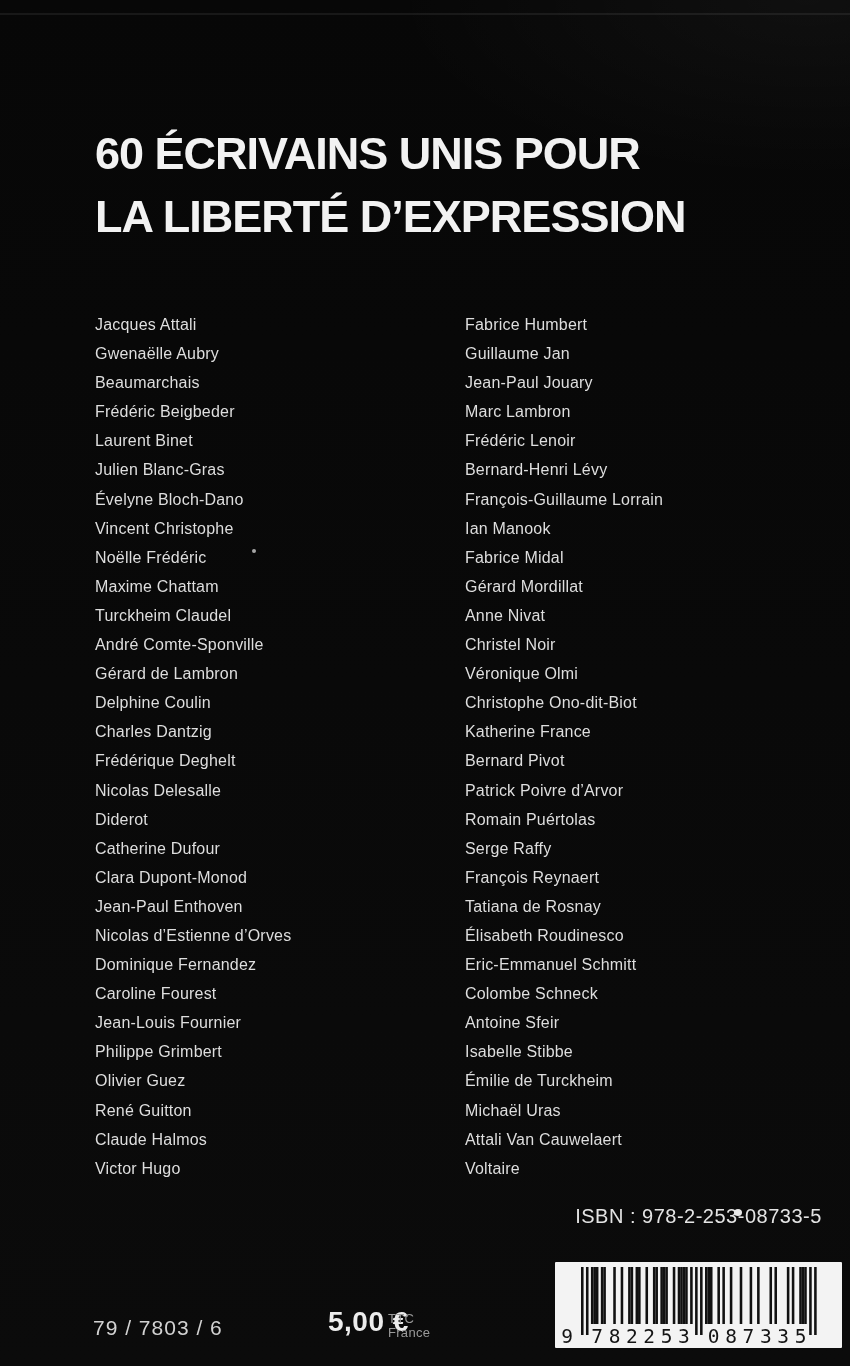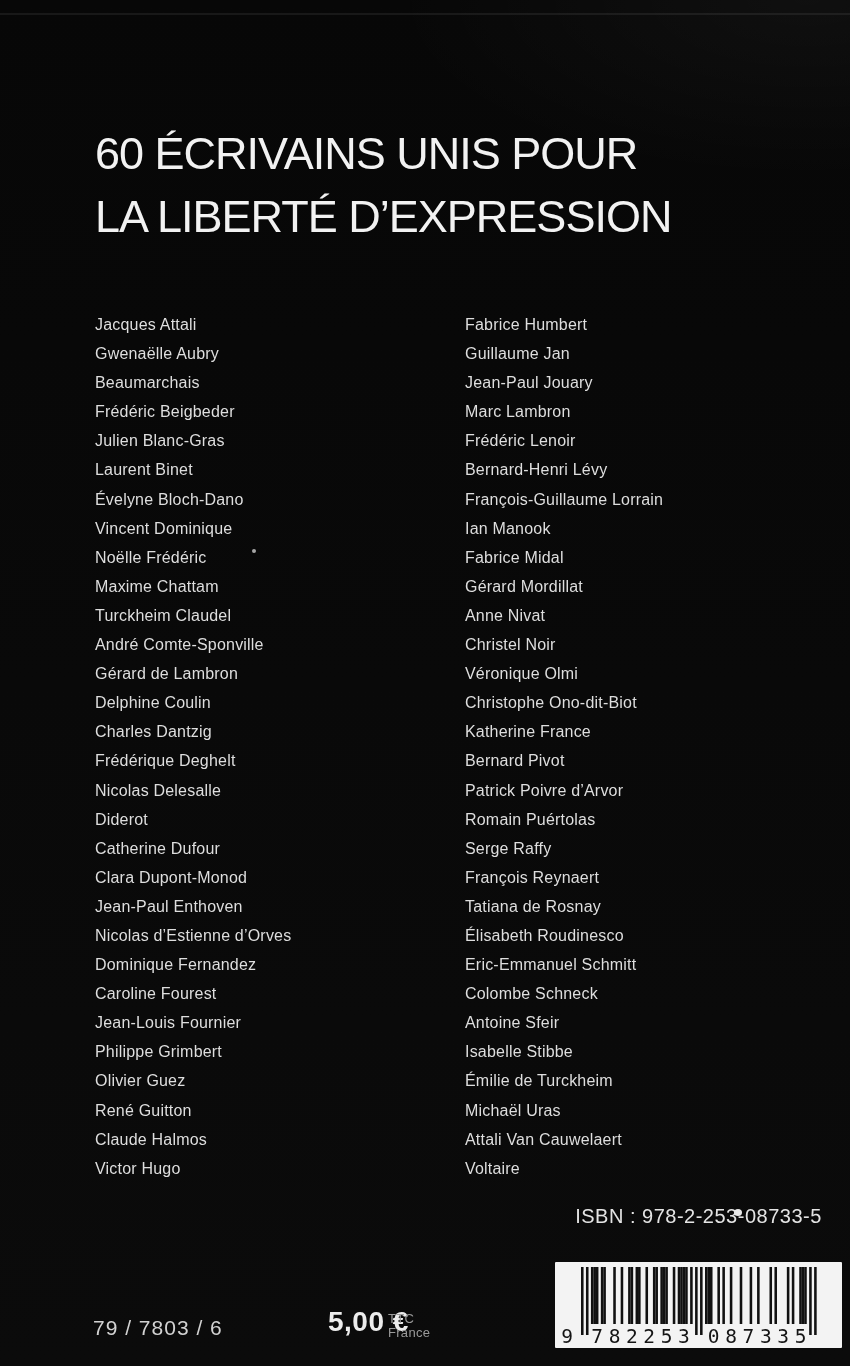--- a/index.html
+++ b/index.html
@@ -13,21 +13,21 @@
     overflow:hidden;
     font-family:"Liberation Sans", sans-serif;
     -webkit-font-smoothing:antialiased;
   }
   .scan-line{
     position:absolute;left:0;top:13px;width:850px;height:2px;
     background:rgba(255,255,255,0.07);
   }
   .title{
     position:absolute;left:95px;top:122px;
-    font-weight:normal;font-size:45px;line-height:63px;
+    font-weight:bold;font-size:45px;line-height:63px;
     letter-spacing:-1px;color:#f2f2f2;margin:0;
   }
   .authors{
     position:absolute;top:310px;
     font-size:16px;line-height:29.1px;
     color:#dedede;letter-spacing:0.2px;
     white-space:nowrap;
   }
   .col-left{left:95px;}
   .col-right{left:465px;}
@@ -66,24 +66,24 @@
   <div class="scan-line"></div>
 
   <h1 class="title"><span>60 ÉCRIVAINS UNIS POUR</span><br><span>LA LIBERTÉ D’EXPRESSION</span></h1>
 
   <div class="authors col-left">
 
   <div class="author">Jacques Attali</div>
       <div class="author">Gwenaëlle Aubry</div>
       <div class="author">Beaumarchais</div>
       <div class="author">Frédéric Beigbeder</div>
+      <div class="author">Laurent Binet</div>
       <div class="author">Julien Blanc-Gras</div>
-      <div class="author">Laurent Binet</div>
       <div class="author">Évelyne Bloch-Dano</div>
-      <div class="author">Vincent Dominique</div>
+      <div class="author">Vincent Christophe</div>
       <div class="author">Noëlle Frédéric</div>
       <div class="author">Maxime Chattam</div>
       <div class="author">Turckheim Claudel</div>
       <div class="author">André Comte-Sponville</div>
       <div class="author">Gérard de Lambron</div>
       <div class="author">Delphine Coulin</div>
       <div class="author">Charles Dantzig</div>
       <div class="author">Frédérique Deghelt</div>
       <div class="author">Nicolas Delesalle</div>
       <div class="author">Diderot</div>

